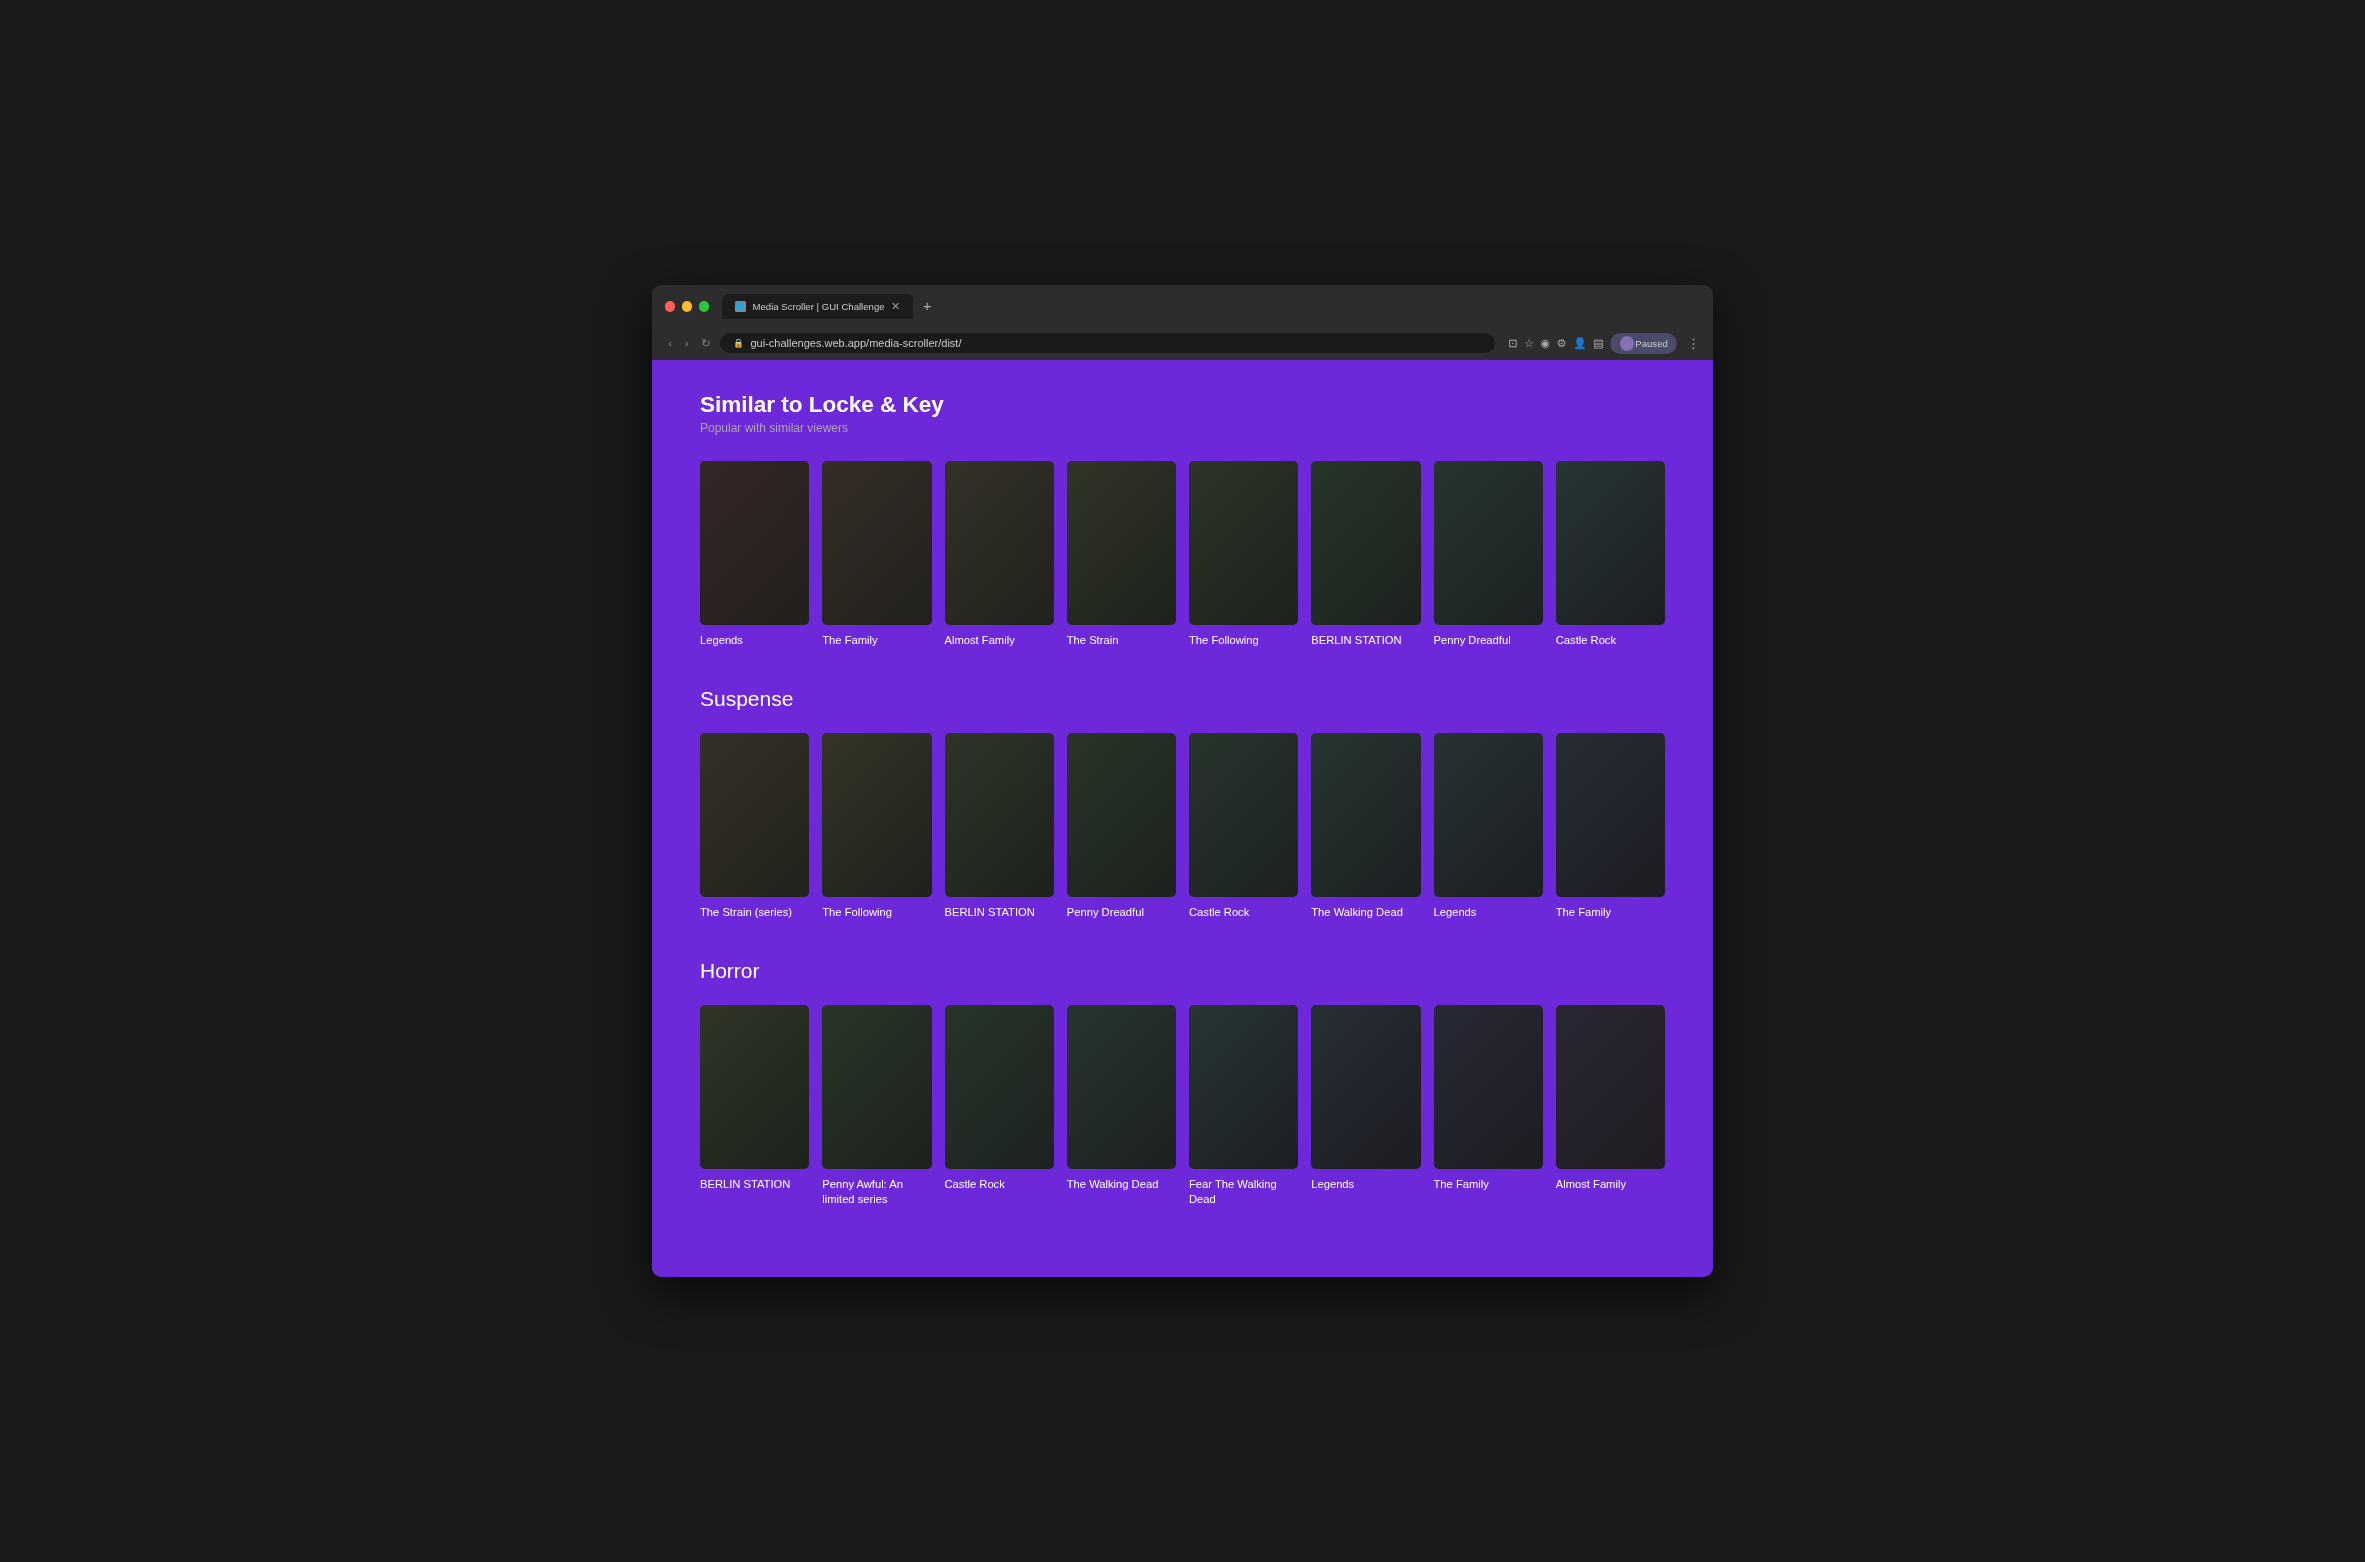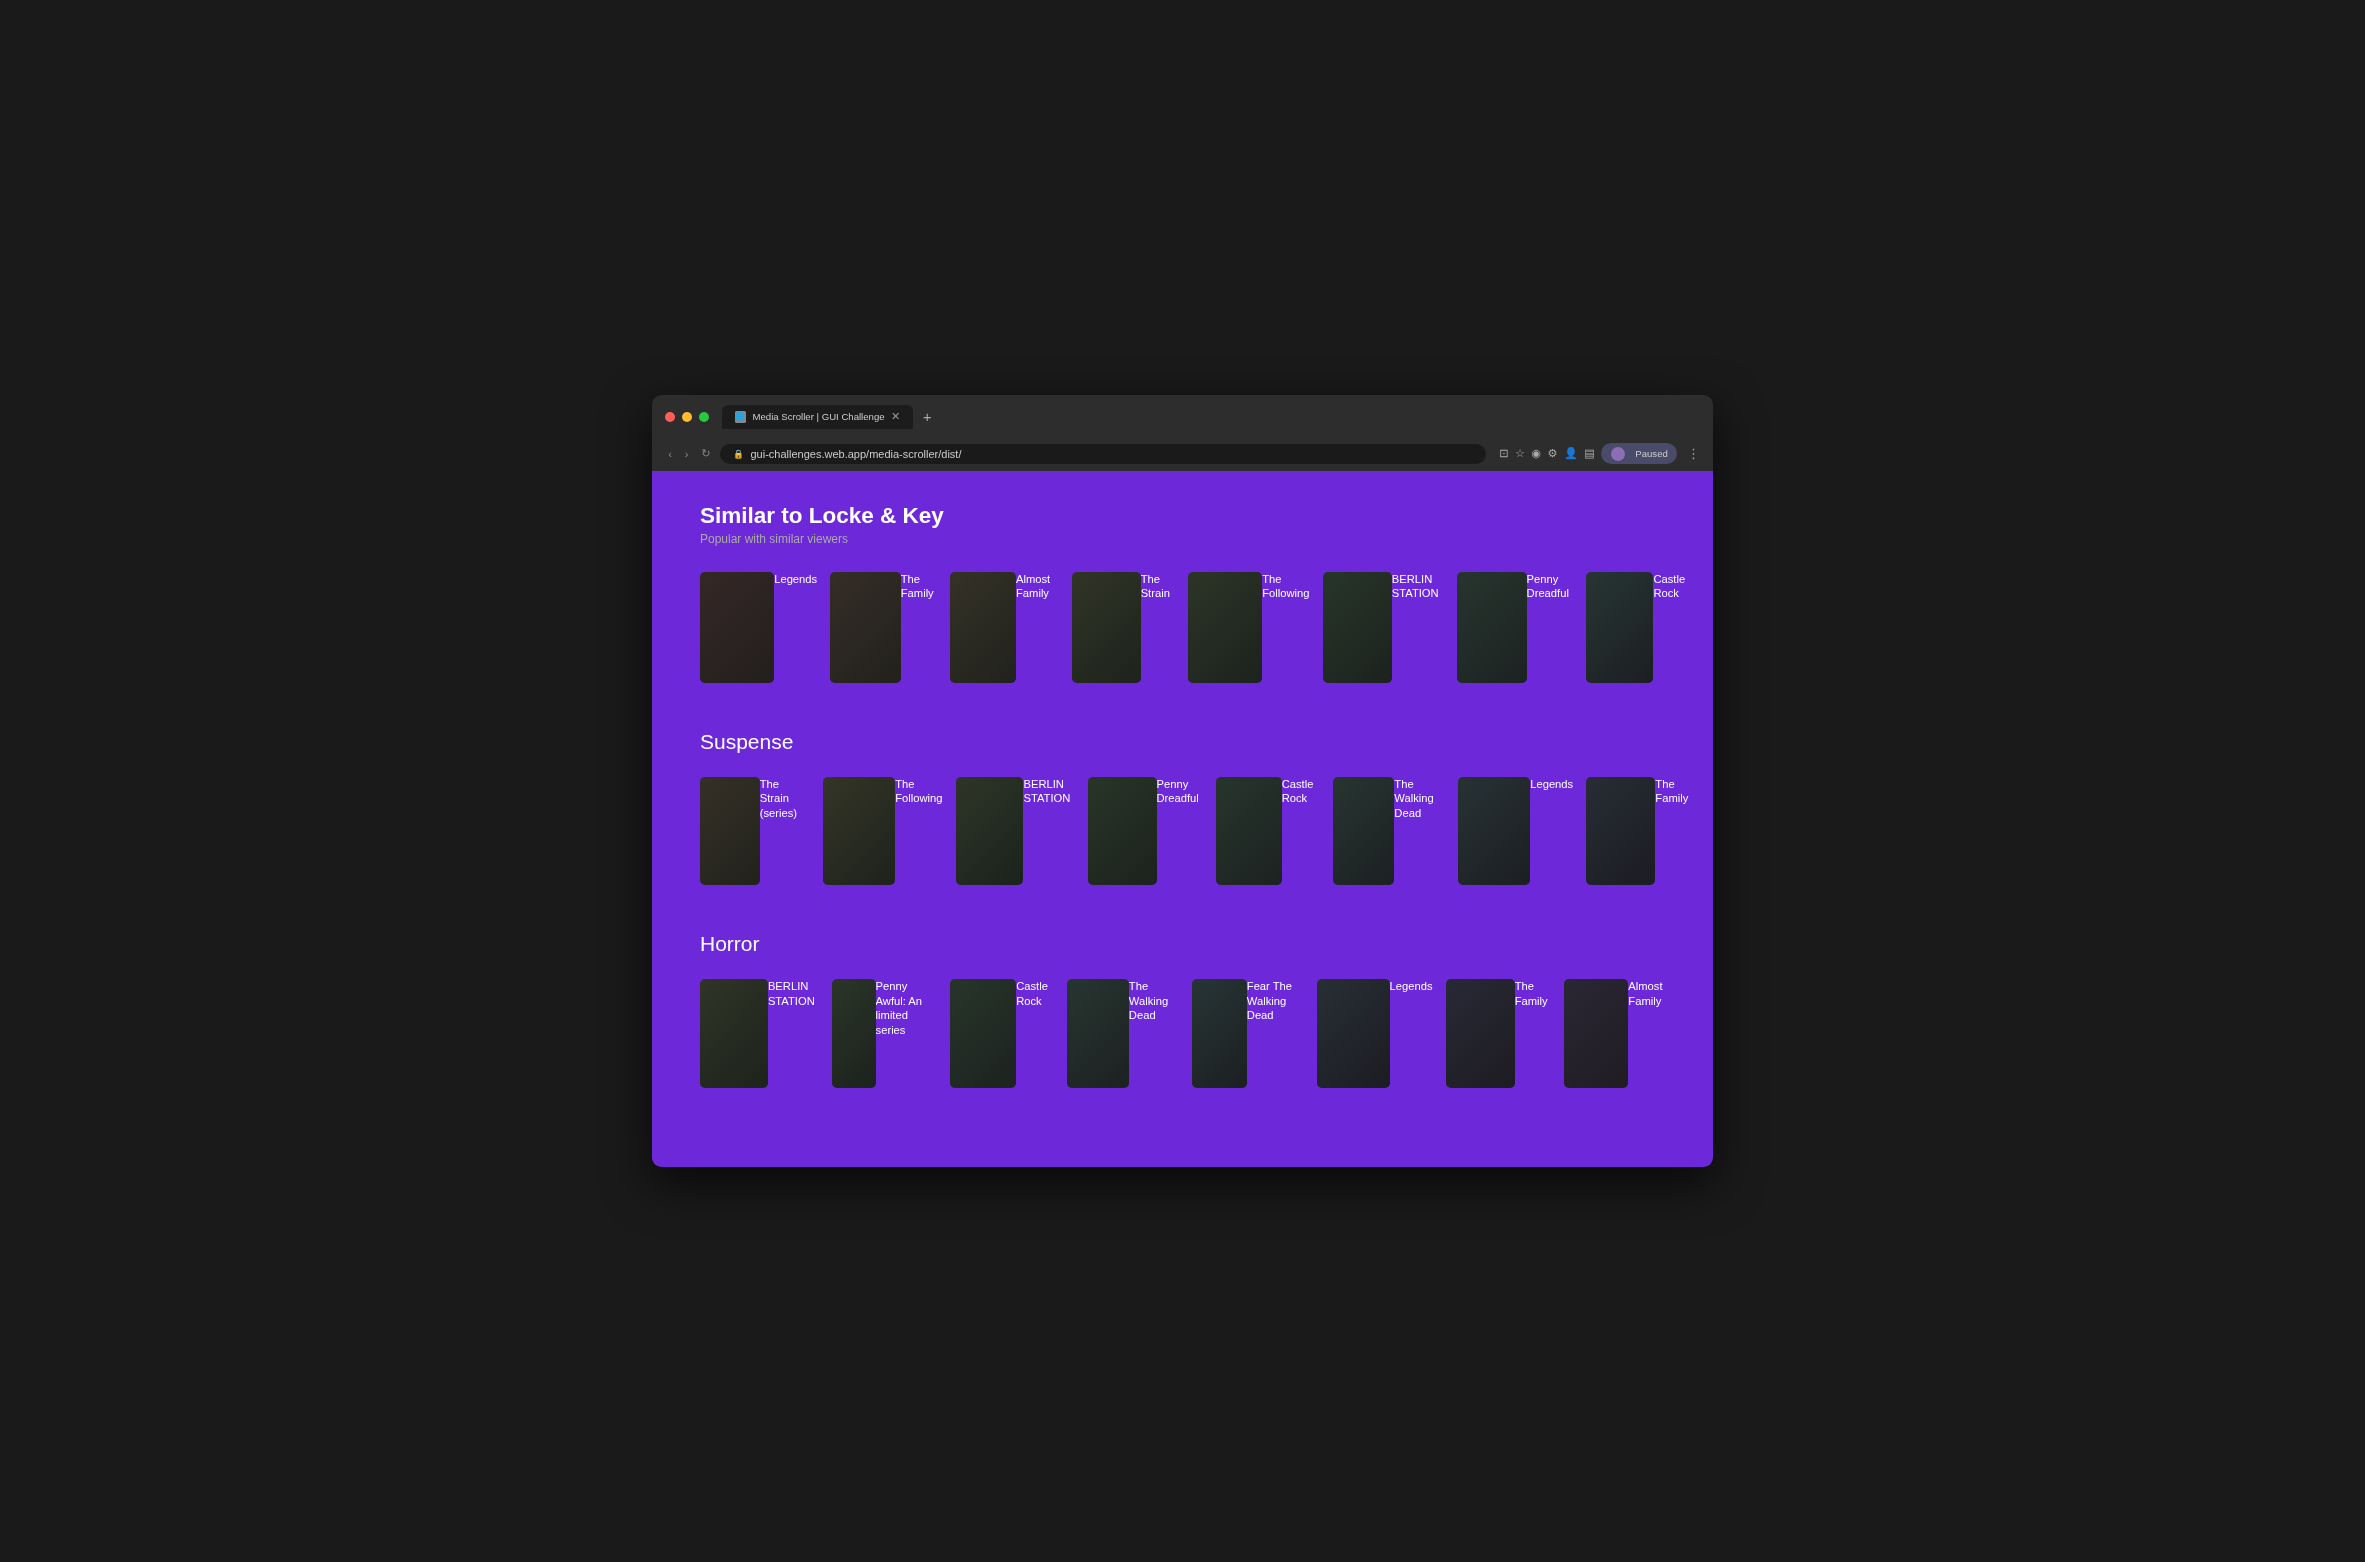--- a/index.html
+++ b/index.html
@@ -154,21 +154,21 @@
     .paused-btn {
       background: #4a4a6a;
       color: #ccc;
       border: none;
       border-radius: 16px;
       padding: 3.2px 9.6px;
       font-size: 9.6px;
       cursor: pointer;
       display: flex;
       align-items: center;
-      gap: 10px;
+      gap: 1px;
     }
 
     .paused-avatar {
       width: 14.5px;
       height: 14.5px;
       background: #8a6fb5;
       border-radius: 50%;
     }
 
     .menu-dots {
@@ -203,20 +203,21 @@
     }
 
     .media-row {
       display: grid;
       grid-template-columns: repeat(8, 1fr);
       gap: 13px;
     }
 
     .media-item {
       display: flex;
+      flex-direction: column;
     }
 
     .media-card {
       width: 100%;
       aspect-ratio: 2/3;
       background: #2a2a2a;
       border-radius: 4.8px;
       margin-bottom: 8px;
       overflow: hidden;
       position: relative;

